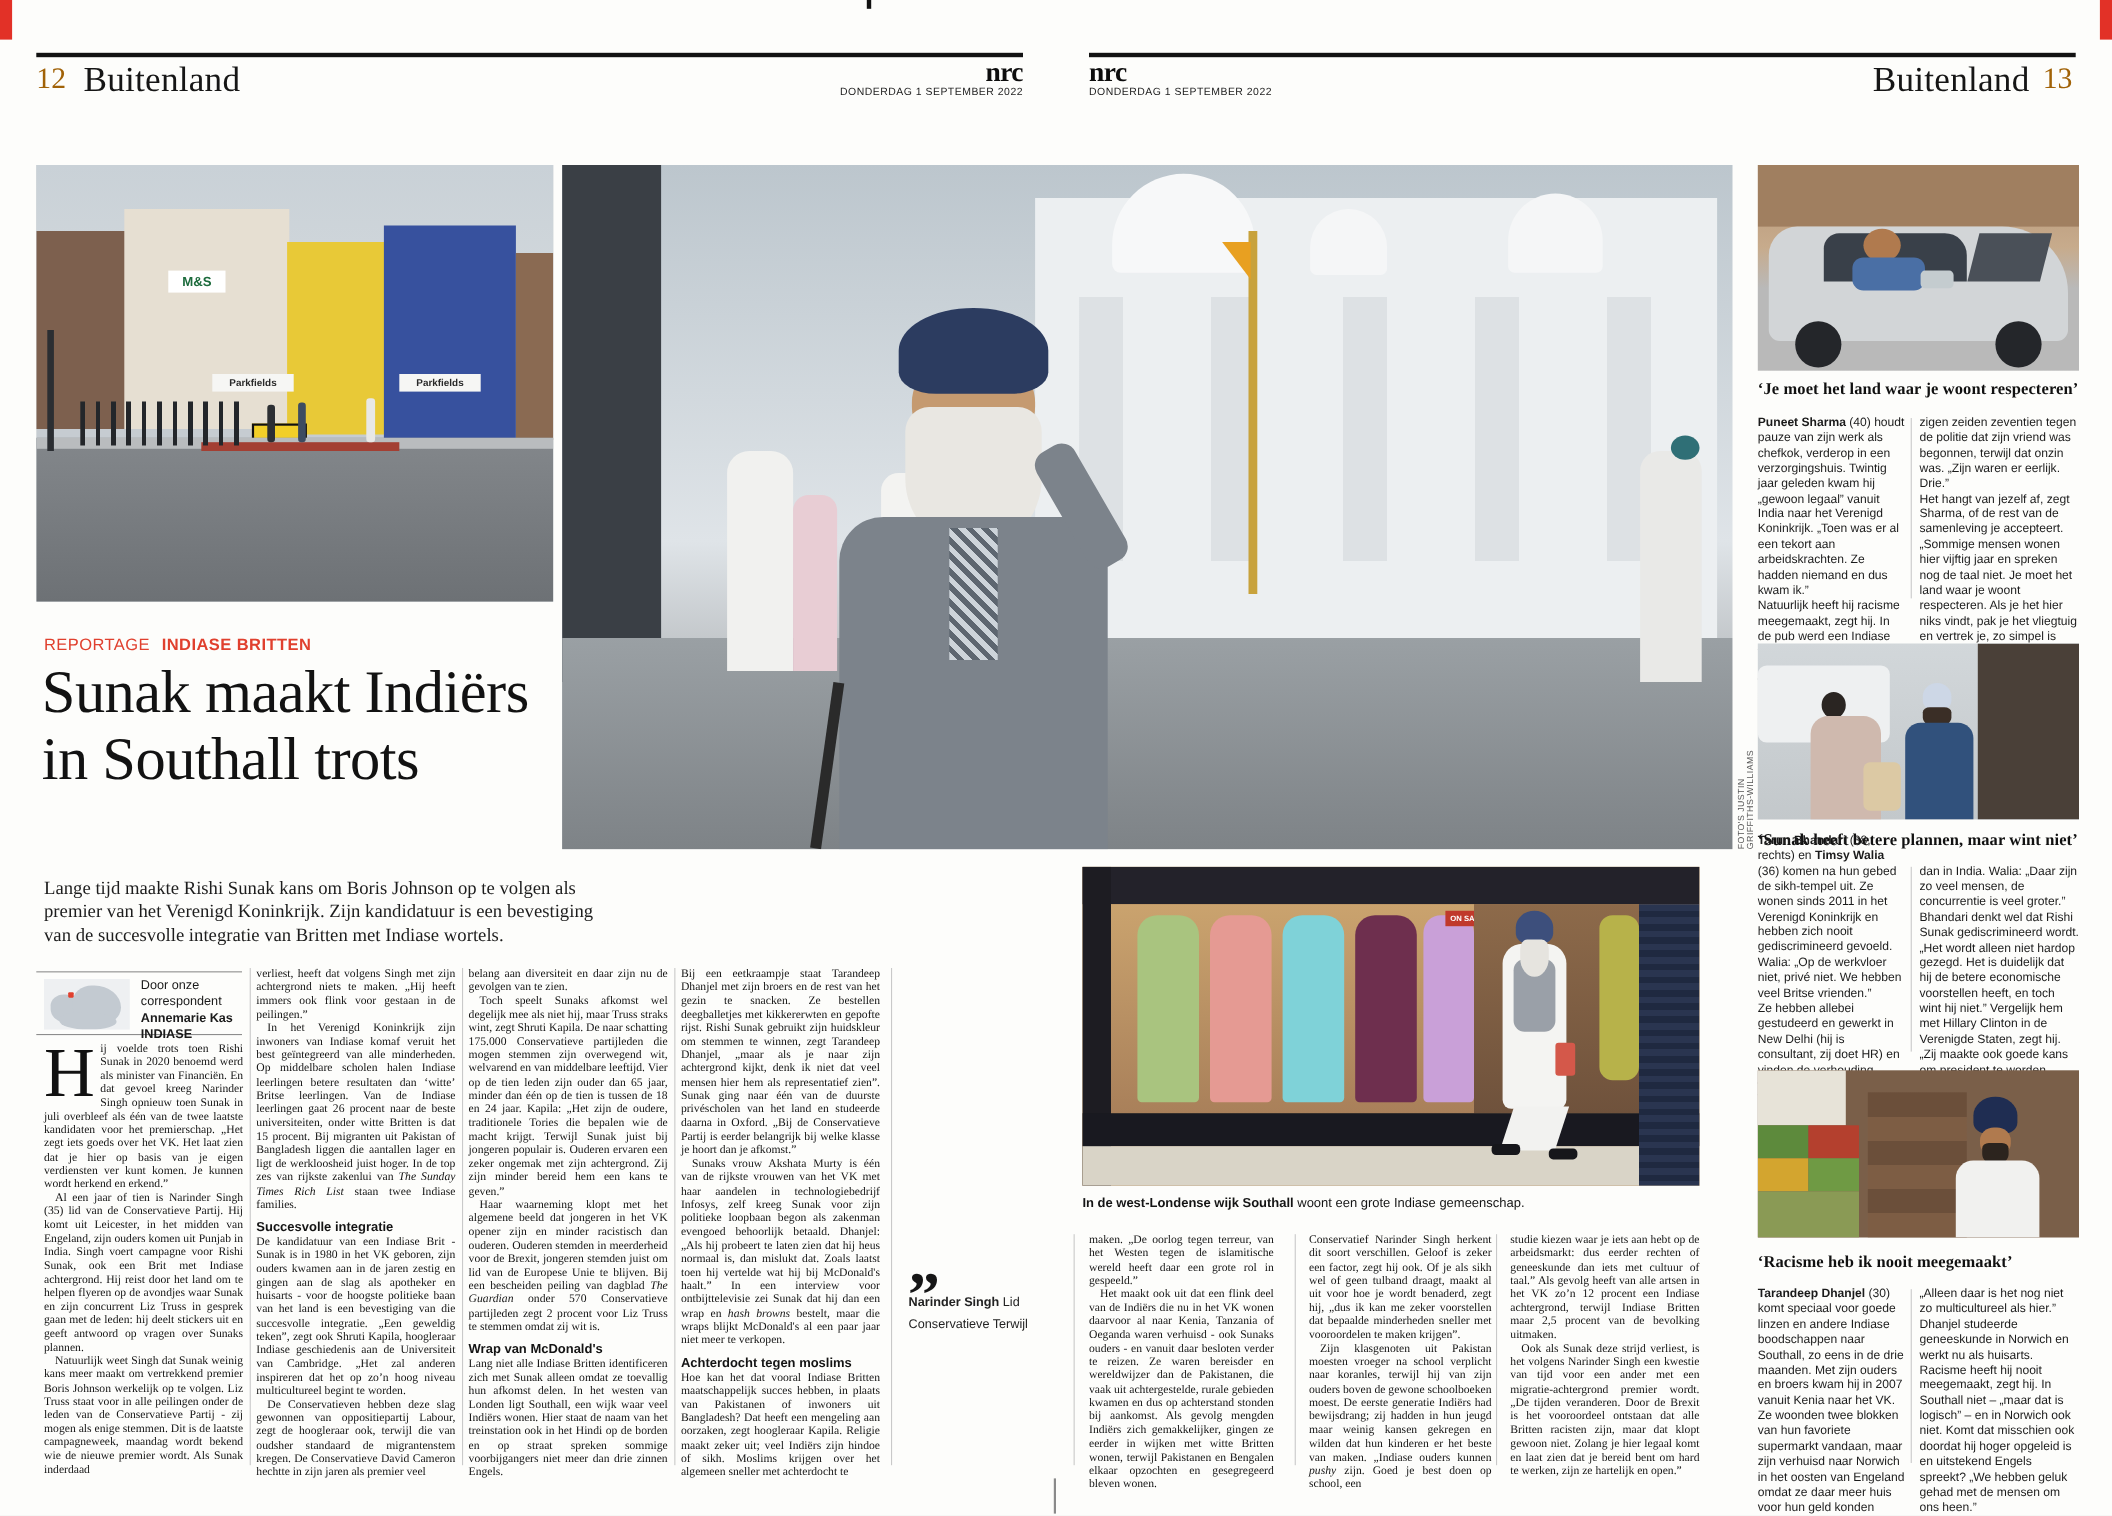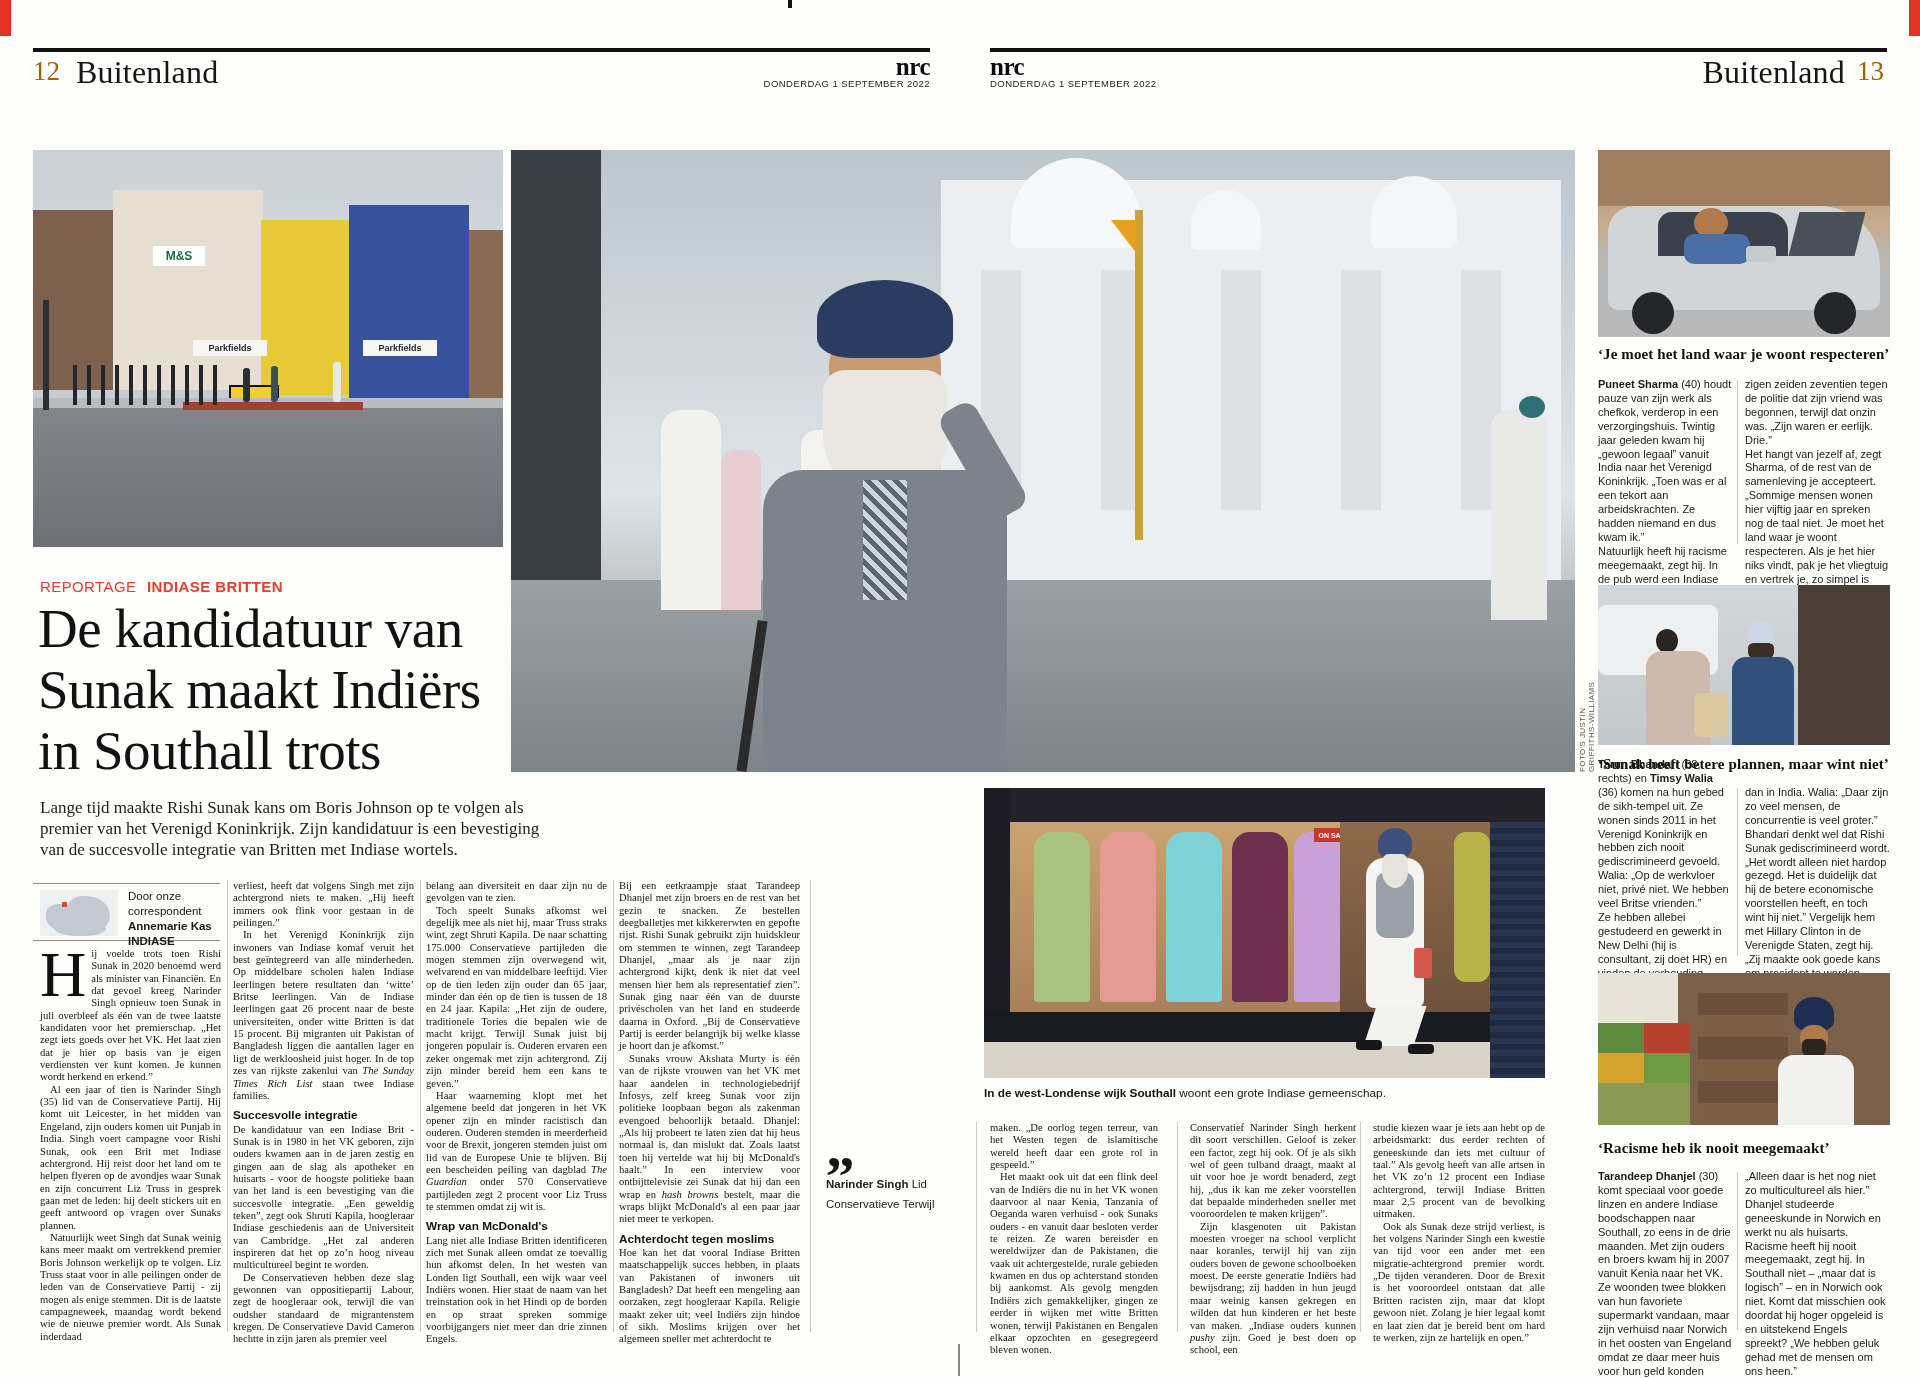--- a/index.html
+++ b/index.html
@@ -166,21 +166,20 @@
 
 <div class="abs caption" style="left:984px;top:1086px;width:560px;">
   <span class="capb">In de west-Londense wijk Southall</span><span> woont een grote Indiase gemeenschap.</span>
 </div>
 
 <div class="abs kicker" style="left:40px;top:578px;">
   <span class="k1">REPORTAGE</span>
   <span class="k2">INDIASE BRITTEN</span>
 </div>
 <div class="abs" style="left:38px;top:598px;width:740px;">
-  <div class="headline">De kandidatuur van</div>
   <div class="headline">Sunak maakt Indiërs</div>
   <div class="headline">in Southall trots</div>
 </div>
 <div class="abs intro" style="left:40px;top:797px;width:650px;">Lange tijd maakte Rishi Sunak kans om Boris Johnson op te volgen als
 premier van het Verenigd Koninkrijk. Zijn kandidatuur is een bevestiging
 van de succesvolle integratie van Britten met Indiase wortels.</div>
 
 <div class="abs bybox" style="left:33px;top:883px;width:187px;height:56px;">
   <div class="maparea">
     <div class="blob" style="left:6px;top:14px;width:30px;height:26px;"></div>

